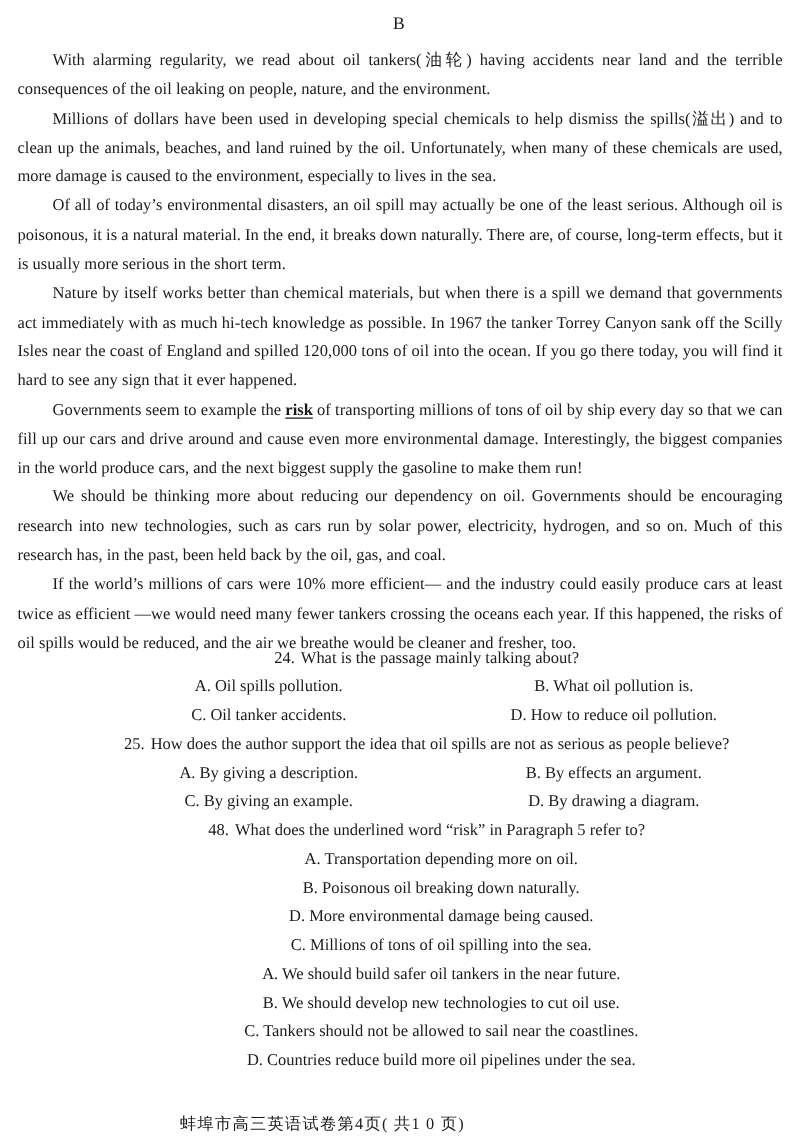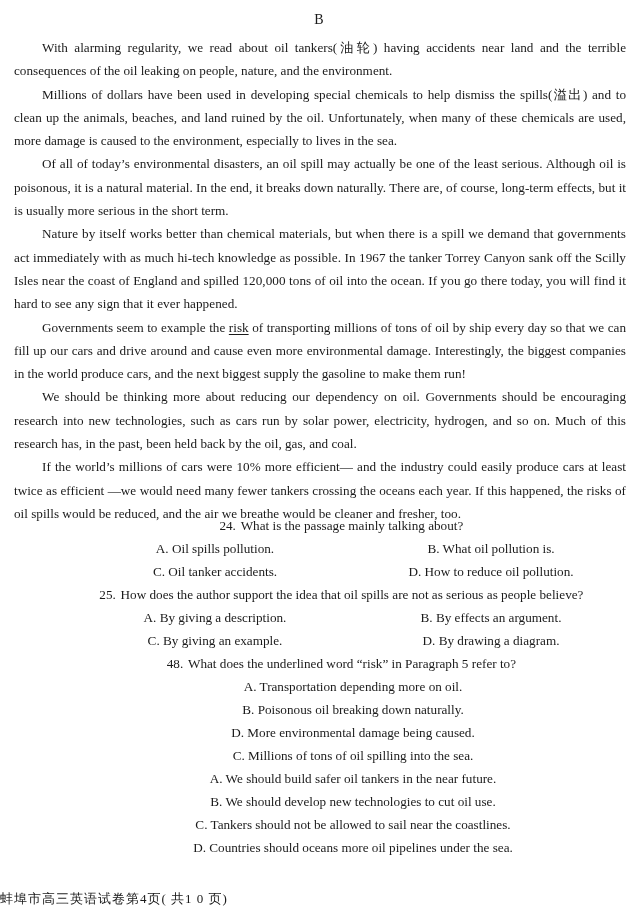--- a/index.html
+++ b/index.html
@@ -12,30 +12,30 @@
   .section-label {
     position: absolute; top: 12px; left: 0; width: 638px; text-align: center;
     font-size: 14px;
   }
   .passage { position: absolute; left: 14px; top: 36px; width: 612px; }
   .para {
     margin: 0; text-align: justify; line-height: 23.3px;
     text-indent: 28px; letter-spacing: 0px;
   }
   .para:nth-child(4) { letter-spacing: 0.05px; }
-  .u { text-decoration: underline; text-underline-offset: 2px; }
+  .u { text-decoration: underline; text-underline-offset: 2px; font-weight: bold; }
   .questions { position: absolute; left: 44px; top: 514px; width: 590px; text-align: center; }
   .q { line-height: 23px; }
   .q-stem { display: block; white-space: nowrap; }
   .q-num { display: inline-block; width: 26px; }
   .opts { padding-left: 28px; }
   .opt { display: block; line-height: 23px; white-space: nowrap; }
   .opts.two-col .opt { display: inline-block; width: 276px; }
   .footer {
-    position: absolute; top: 890px; left: 0; width: 516px; text-align: left;
+    position: absolute; top: 890px; left: 0; width: 516px; text-align: center;
     font-size: 13px; letter-spacing: 1px;
   }
 </style>
 </head>
 <body>
 
 <div class="page">
   <div class="section-label">B</div>
 
   <div class="passage">
@@ -68,19 +68,19 @@
         <span class="opt">B. Poisonous oil breaking down naturally.</span>
         <span class="opt">D. More environmental damage being caused.</span>
         <span class="opt">C. Millions of tons of oil spilling into the sea.</span>
       </div>
     </div>
     <div class="q">
       <div class="opts">
         <span class="opt">A. We should build safer oil tankers in the near future.</span>
         <span class="opt">B. We should develop new technologies to cut oil use.</span>
         <span class="opt">C. Tankers should not be allowed to sail near the coastlines.</span>
-        <span class="opt">D. Countries should oceans more oil pipelines under the sea.</span>
+        <span class="opt">D. Countries reduce build more oil pipelines under the sea.</span>
       </div>
     </div>
   </div>
 
   <div class="footer">蚌埠市高三英语试卷第4页( 共1 0 页)</div>
 </div>
 
 </body></html>

